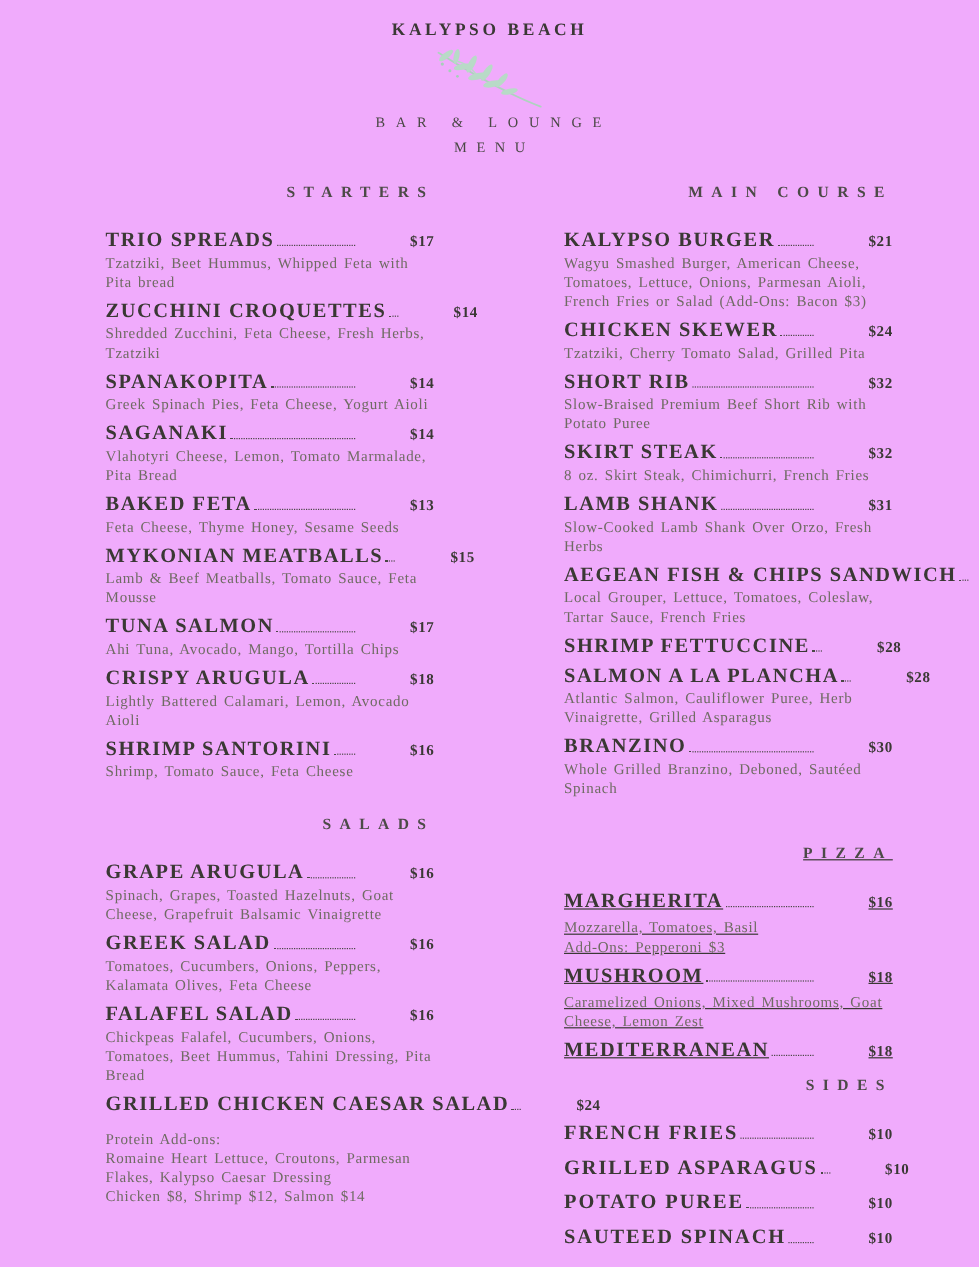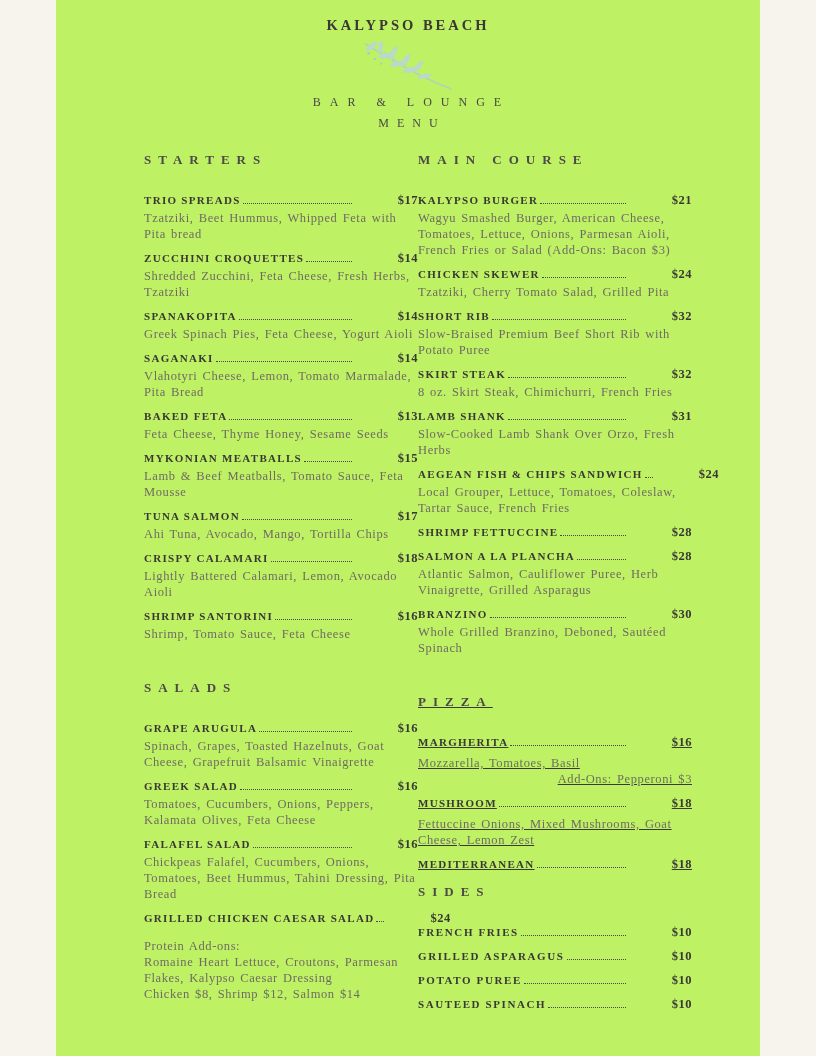--- a/index.html
+++ b/index.html
@@ -1,20 +1,20 @@
 <!DOCTYPE html>
 <html><head>
 <meta charset="utf-8">
 <style>
   html,body{margin:0;padding:0;background:#f7f4ed;}
   .page{
     position:relative;
-    width:704px;height:1056px;
+    width:816px;height:1056px;
     margin:0 auto;
-    background:#bef264;
+    background:#f0abfc;
     overflow:hidden;
     font-family:"Liberation Serif","DejaVu Serif",serif;
     color:#3b3935;
   }
   
   .menu-header{text-align:center;padding-top:17px;}
   .restaurant-name{
     margin:0;font-size:14.5px;font-weight:600;
     letter-spacing:3px;color:#3a3835;
   }
@@ -29,49 +29,49 @@
   }
   
   .menu-wrap{
     display:flex;justify-content:space-between;
     padding:21px 72px 0 88px;box-sizing:border-box;
   }
   .col{width:274px;}
   
   .section-title{
     margin:0 0 24px;font-size:13px;font-weight:600;
-    letter-spacing:7px;text-align:left;color:#4c4a47;
+    letter-spacing:7px;text-align:right;color:#4c4a47;
   }
   .menu-item{margin-bottom:8px;}
   .item-row{display:flex;align-items:baseline;line-height:16px;}
   .item-name{
-    font-size:11px;font-weight:600;letter-spacing:1.3px;
+    font-size:17px;font-weight:600;letter-spacing:1.3px;
     color:#3a3834;white-space:nowrap;
   }
   .leader{
     flex:1;min-width:8px;
     border-bottom:1.6px dotted #4a4845;
     margin:0 2px 3px 2px;
   }
   .item-price{
     font-size:12.5px;font-weight:600;letter-spacing:.5px;color:#3a3834;padding-left:44px;
   }
   .item-desc{
     margin:2px 0 0;font-size:12.5px;line-height:16px;
     letter-spacing:.6px;word-spacing:1.5px;color:#6f6b63;
   }
   .item-desc + .item-desc{margin-top:0;}
   .item-note{margin-top:12px;}
   
-  .section-salads{margin-top:38px;}
+  .section-salads{margin-top:28px;}
   .section-pizza{margin-top:38px;text-decoration:underline;}
   .section-pizza .item-desc{margin-top:5px;}
-  .section-pizza .item-desc + .item-desc{margin-top:0;text-align:right;}
+  .section-pizza .item-desc + .item-desc{margin-top:0;}
   .section-sides{margin-top:12px;}
-  .section-sides .menu-item{margin-bottom:8px;}
+  .section-sides .menu-item{margin-bottom:8px;margin-top:12px;}
   .section-sides .item-name{letter-spacing:1.6px;}
 </style>
 </head>
 <body>
 
 <div class="page">
 
   <header class="menu-header">
     <h1 class="restaurant-name">KALYPSO BEACH</h1>
 
@@ -157,21 +157,21 @@
           <div class="menu-item">
             <div class="item-row">
               <span class="item-name">TUNA SALMON</span>
               <span class="leader"></span>
               <span class="item-price">$17</span>
             </div>
             <p class="item-desc">Ahi Tuna, Avocado, Mango, Tortilla Chips</p>
           </div>
           <div class="menu-item">
             <div class="item-row">
-              <span class="item-name">CRISPY CALAMARI</span>
+              <span class="item-name">CRISPY ARUGULA</span>
               <span class="leader"></span>
               <span class="item-price">$18</span>
             </div>
             <p class="item-desc">Lightly Battered Calamari, Lemon, Avocado Aioli</p>
           </div>
           <div class="menu-item">
             <div class="item-row">
               <span class="item-name">SHRIMP SANTORINI</span>
               <span class="leader"></span>
               <span class="item-price">$16</span>
@@ -302,21 +302,21 @@
             </div>
             <p class="item-desc">Mozzarella, Tomatoes, Basil</p>
             <p class="item-desc">Add-Ons: Pepperoni $3</p>
           </div>
           <div class="menu-item">
             <div class="item-row">
               <span class="item-name">MUSHROOM</span>
               <span class="leader"></span>
               <span class="item-price">$18</span>
             </div>
-            <p class="item-desc">Fettuccine Onions, Mixed Mushrooms, Goat Cheese, Lemon Zest</p>
+            <p class="item-desc">Caramelized Onions, Mixed Mushrooms, Goat Cheese, Lemon Zest</p>
           </div>
           <div class="menu-item">
             <div class="item-row">
               <span class="item-name">MEDITERRANEAN</span>
               <span class="leader"></span>
               <span class="item-price">$18</span>
             </div>
           </div>
         </section>
         <section class="menu-section section-sides">

